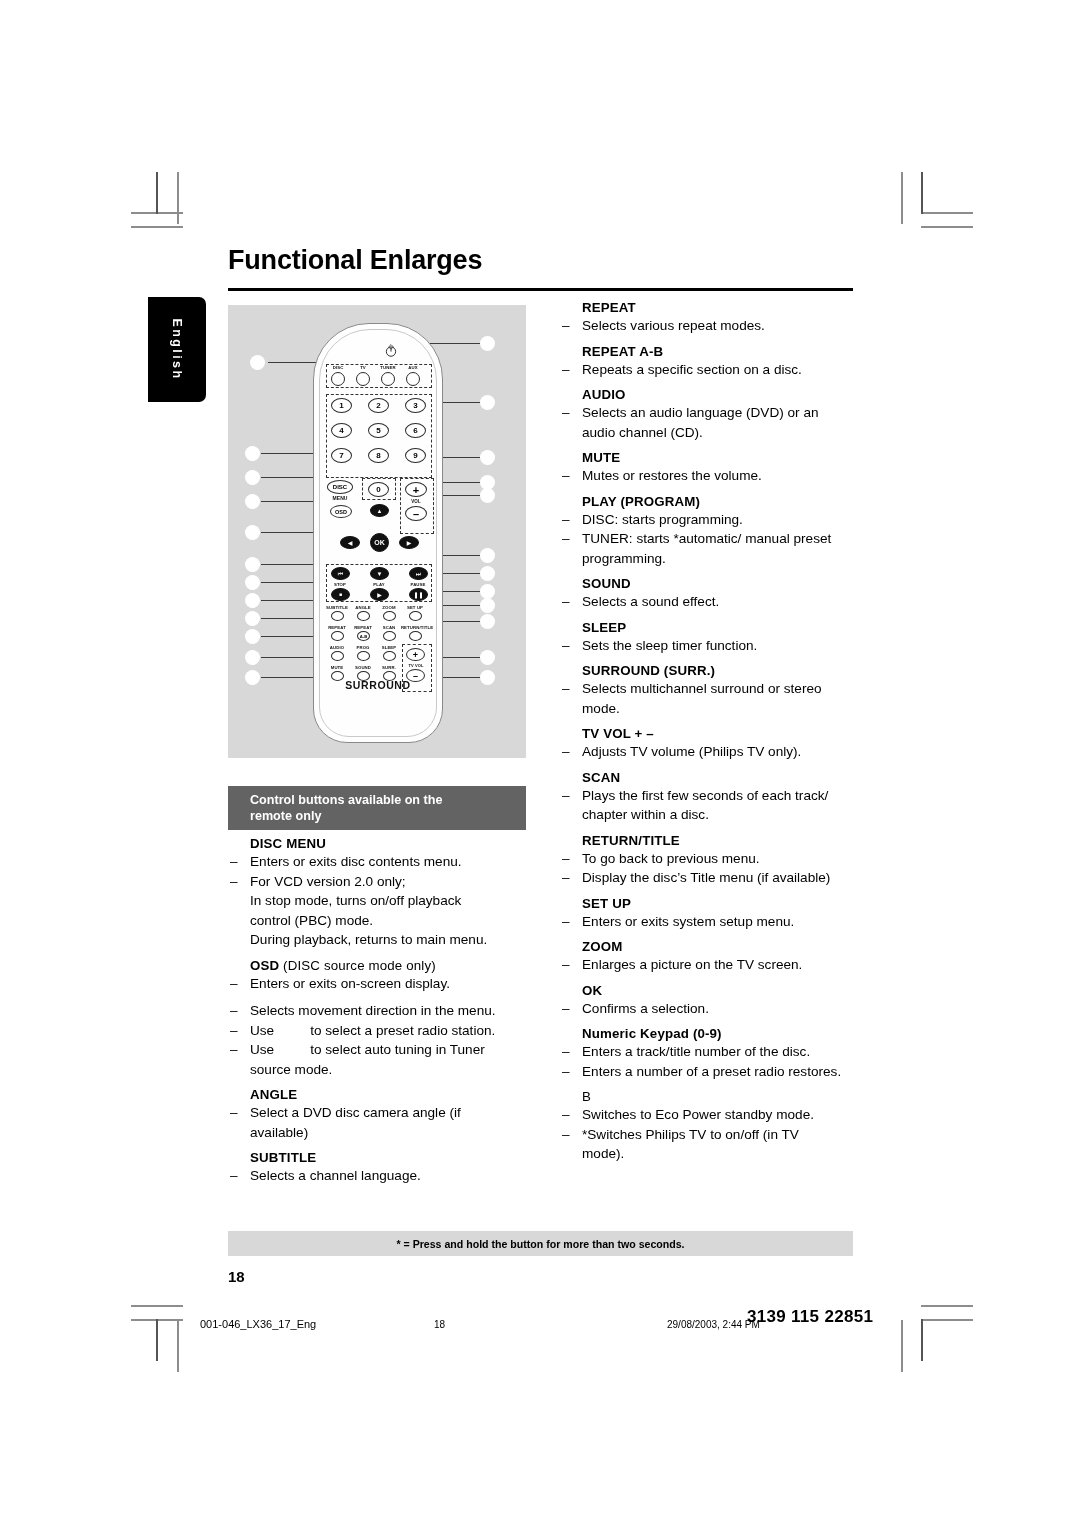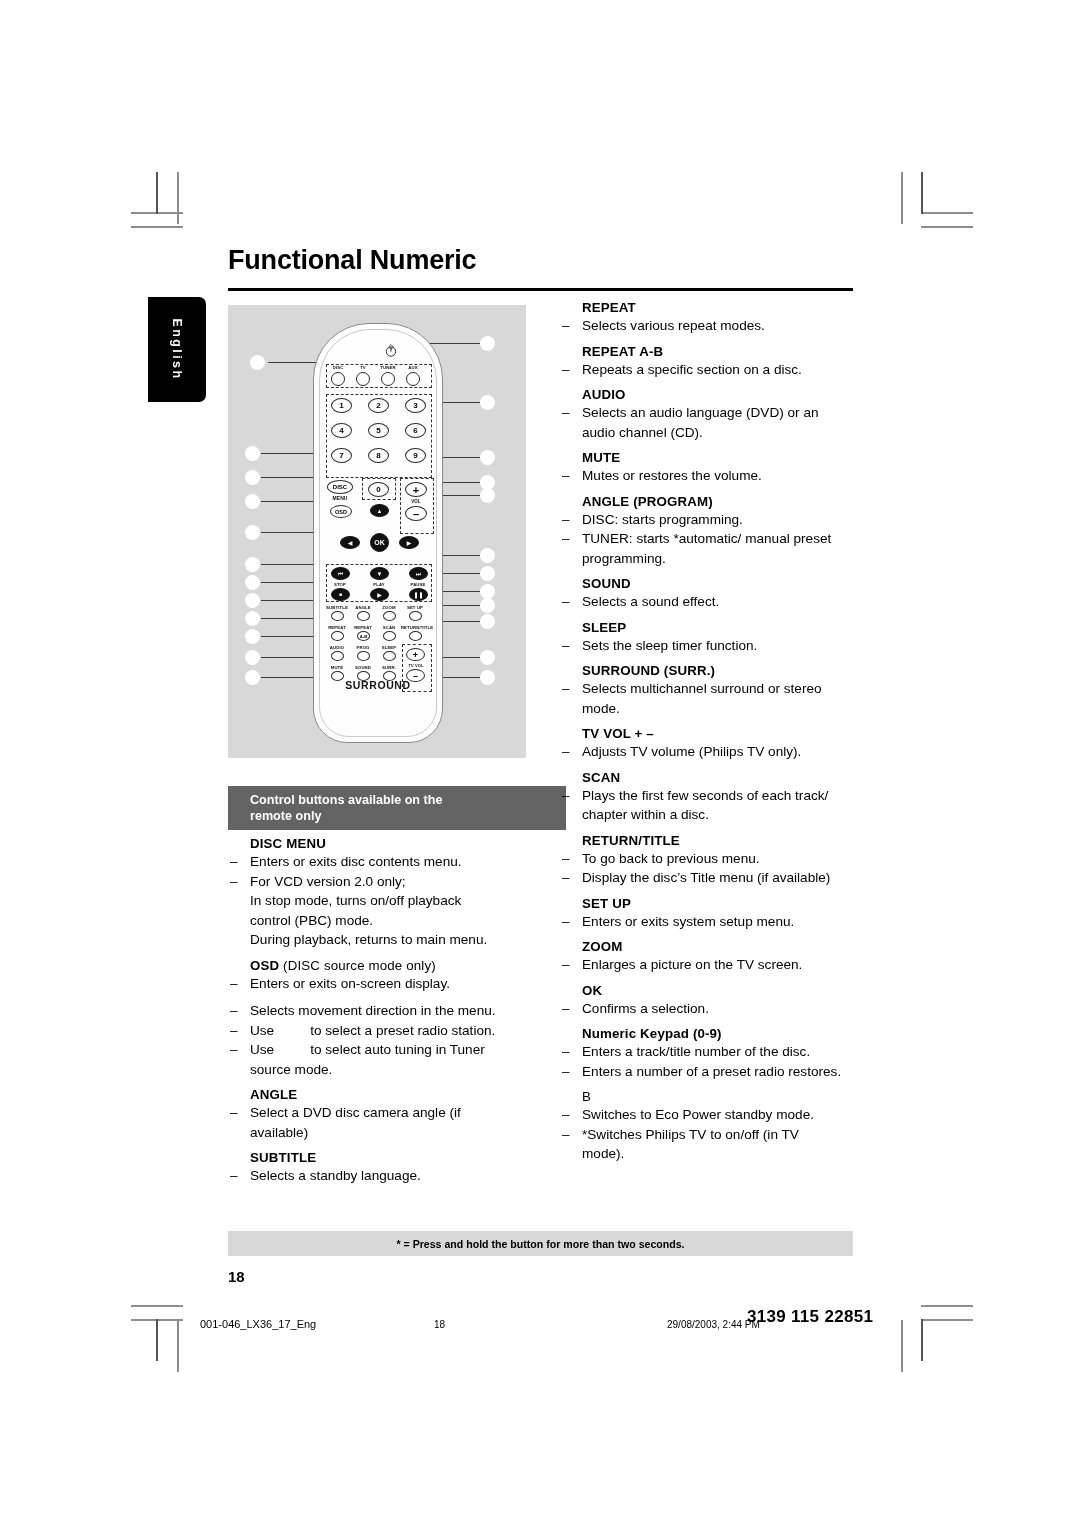--- a/index.html
+++ b/index.html
@@ -155,21 +155,21 @@
     font-weight: bold;
     letter-spacing: 0.6px;
     color: #111;
   }
 
   
   #remote-only-band {
     position: absolute;
     left: 228px;
     top: 786px;
-    width: 338px;
+    width: 298px;
     height: 44px;
     background: #636363;
     color: #fff;
     box-sizing: border-box;
     padding: 6px 10px 0 22px;
     font-size: 12.6px;
     font-weight: bold;
     line-height: 16px;
   }
 
@@ -276,21 +276,21 @@
 <div class="cropmark" style="left:177px;top:1320px;width:2px;height:52px;"></div>
 <div class="cropmark" style="left:131px;top:1305px;width:52px;height:2px;"></div>
 <div class="cropmark" style="left:131px;top:1319px;width:52px;height:2px;"></div>
 <div class="cropmark" style="left:156px;top:1319px;width:1.5px;height:42px;background:#555;"></div>
 
 <div class="cropmark" style="left:901px;top:1320px;width:2px;height:52px;"></div>
 <div class="cropmark" style="left:921px;top:1305px;width:52px;height:2px;"></div>
 <div class="cropmark" style="left:921px;top:1319px;width:52px;height:2px;"></div>
 <div class="cropmark" style="left:921px;top:1319px;width:1.5px;height:42px;background:#555;"></div>
 
-<div id="page-title">Functional Numeric</div>
+<div id="page-title">Functional Enlarges</div>
 <div id="title-rule"></div>
 
 <div id="language-tab">
   <div class="vtext">English</div>
 </div>
 
 <div id="remote-figure">
 
   <div class="callout-line" style="left:40px;top:57px;width:75px;"></div>
   <div class="callout-line" style="left:33px;top:148px;width:82px;"></div>
@@ -478,21 +478,21 @@
       <div class="bullet-row"><span class="dash">–</span><span>Use</span><span class="gap"></span><span>to select auto tuning in Tuner</span></div>
       <div class="plain-row"><span>source mode.</span></div>
     </div>
     <div class="entry">
       <div class="entry-title">ANGLE</div>
       <div class="bullet-row"><span class="dash">–</span><span>Select a DVD disc camera angle (if</span></div>
       <div class="plain-row"><span>available)</span></div>
     </div>
     <div class="entry">
       <div class="entry-title">SUBTITLE</div>
-      <div class="bullet-row"><span class="dash">–</span><span>Selects a standby language.</span></div>
+      <div class="bullet-row"><span class="dash">–</span><span>Selects a channel language.</span></div>
     </div>
   </div>
 <div class="col" id="col-right">
     <div class="entry">
       <div class="entry-title">REPEAT</div>
       <div class="bullet-row"><span class="dash">–</span><span>Selects various repeat modes.</span></div>
     </div>
     <div class="entry">
       <div class="entry-title">REPEAT A-B</div>
       <div class="bullet-row"><span class="dash">–</span><span>Repeats a specific section on a disc.</span></div>
@@ -500,21 +500,21 @@
     <div class="entry">
       <div class="entry-title">AUDIO</div>
       <div class="bullet-row"><span class="dash">–</span><span>Selects an audio language (DVD) or an</span></div>
       <div class="plain-row"><span>audio channel (CD).</span></div>
     </div>
     <div class="entry">
       <div class="entry-title">MUTE</div>
       <div class="bullet-row"><span class="dash">–</span><span>Mutes or restores the volume.</span></div>
     </div>
     <div class="entry">
-      <div class="entry-title">ANGLE (PROGRAM)</div>
+      <div class="entry-title">PLAY (PROGRAM)</div>
       <div class="bullet-row"><span class="dash">–</span><span>DISC: starts programming.</span></div>
       <div class="bullet-row"><span class="dash">–</span><span>TUNER: starts *automatic/ manual preset</span></div>
       <div class="plain-row"><span>programming.</span></div>
     </div>
     <div class="entry">
       <div class="entry-title">SOUND</div>
       <div class="bullet-row"><span class="dash">–</span><span>Selects a sound effect.</span></div>
     </div>
     <div class="entry">
       <div class="entry-title">SLEEP</div>

